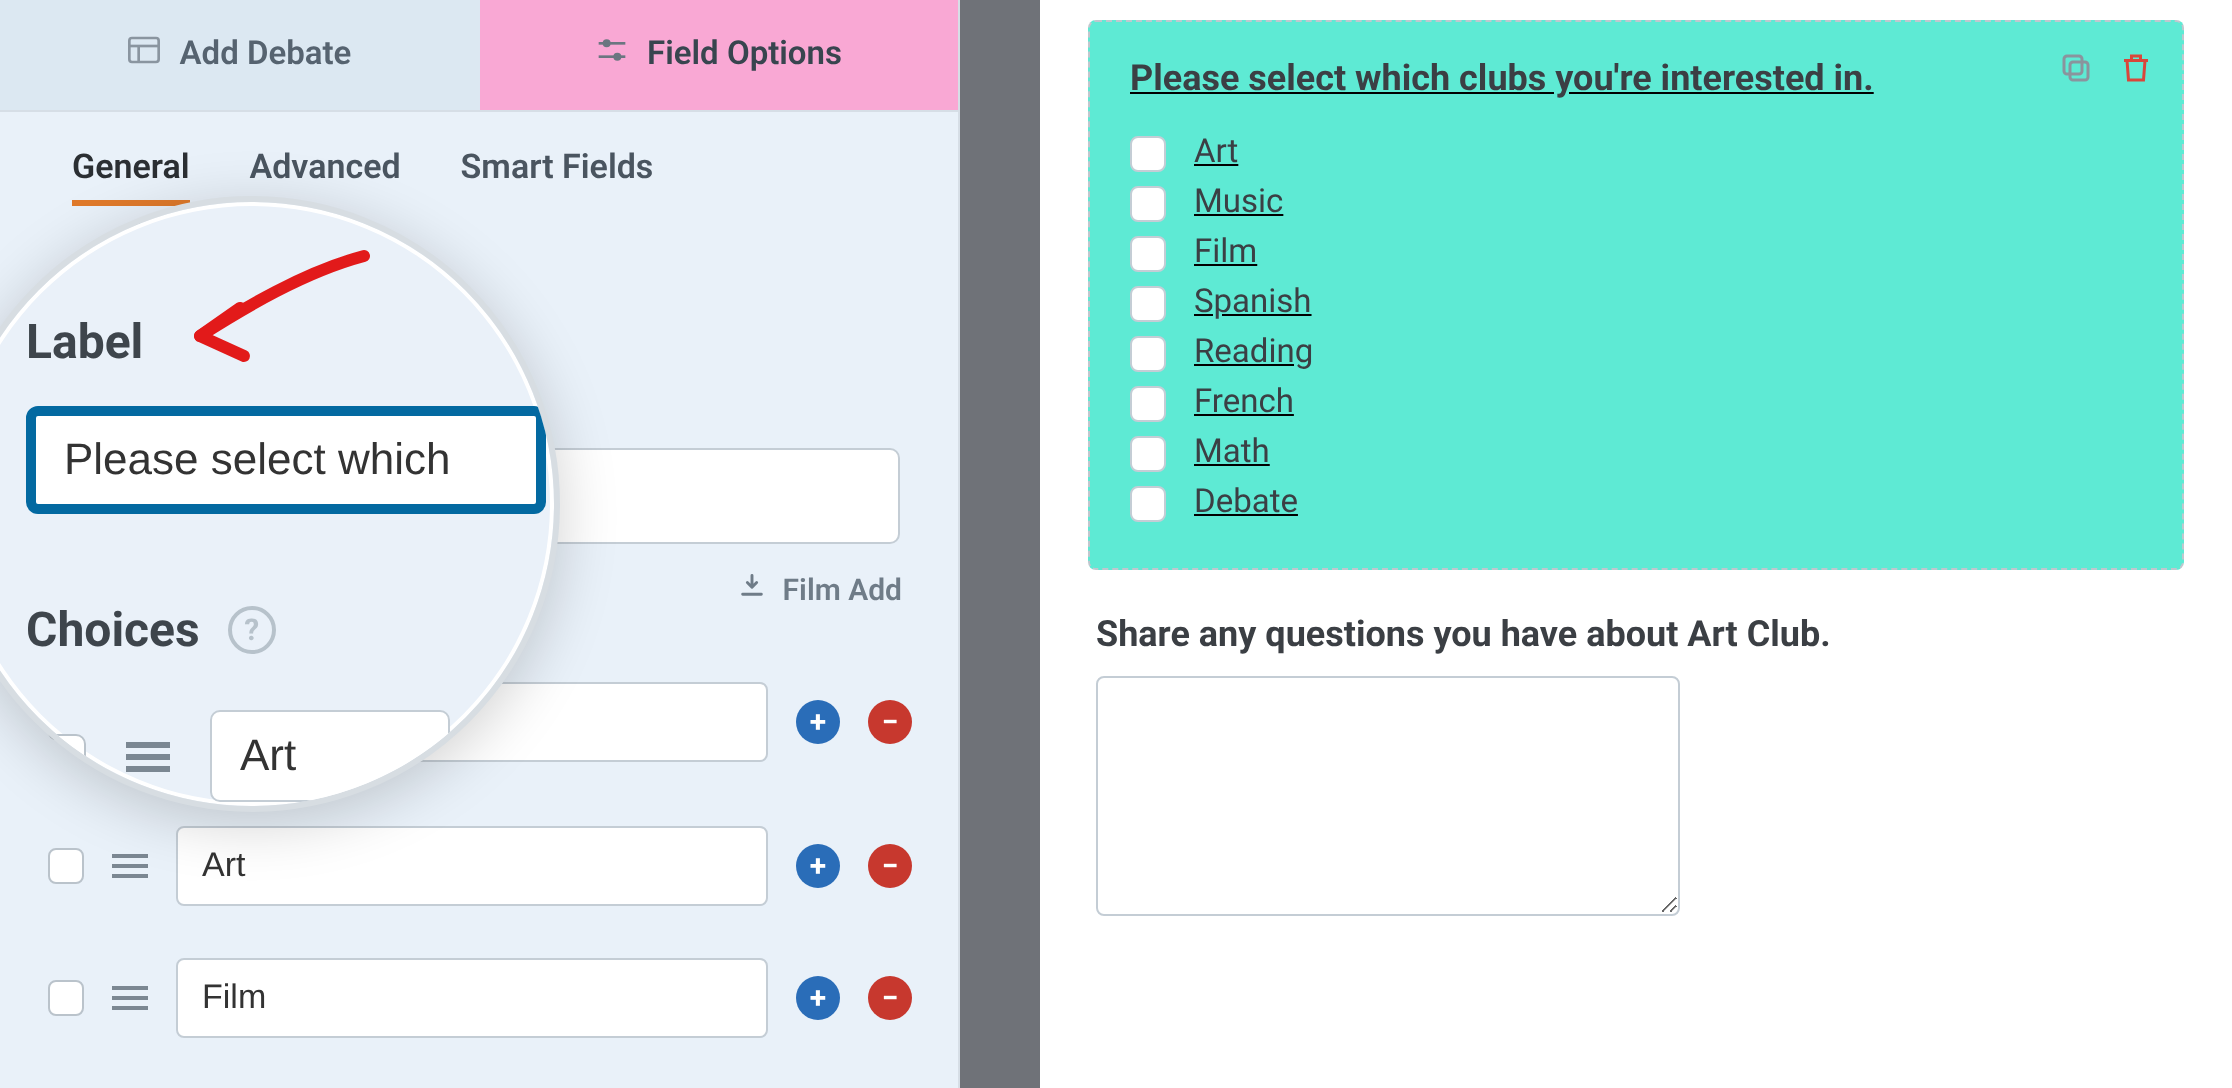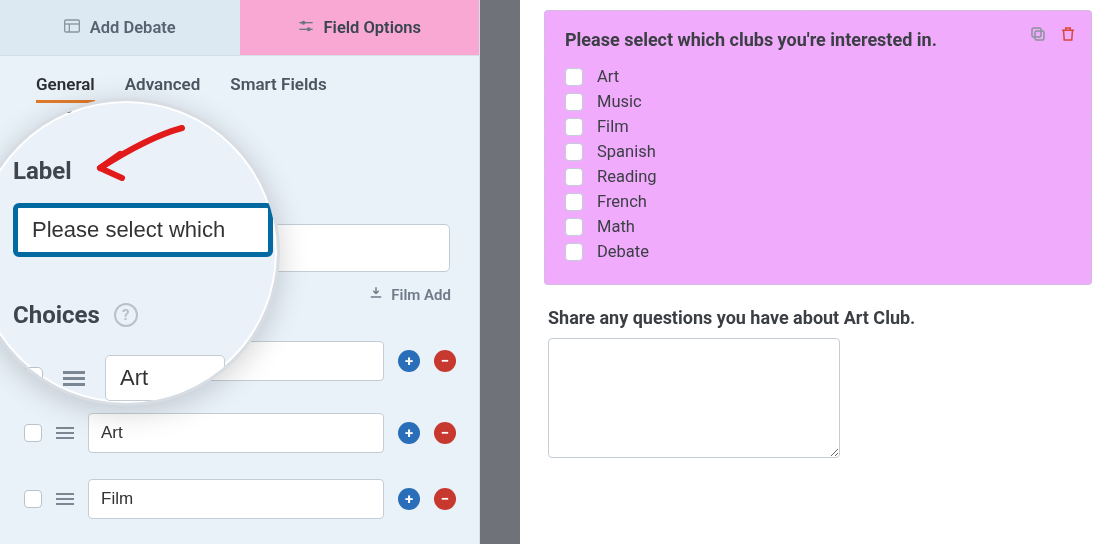--- a/index.html
+++ b/index.html
@@ -147,21 +147,22 @@
     width:596px;
     height:544px;
     background:#fff;
   }
   .field-card {
     margin:10px 24px;
     border:1px dashed #c0c7ce;
     border-radius:4px;
     padding:18px 20px 20px 20px;
     position:relative;
-    background:#f0abfc;
+    background:#5eead4;
+    text-decoration:underline;
   }
   .field-card .tools {
     position:absolute;
     right:14px; top:14px;
     display:flex; gap:12px;
     color:#8a949d;
   }
   .field-card .tools .trash { color:#d9463a; }
   .field-card-title {
     font-size:18px;

